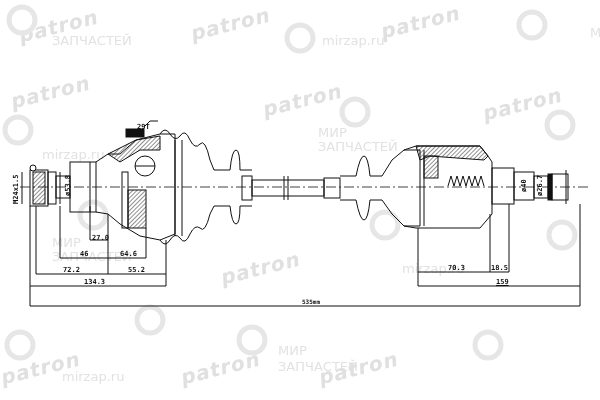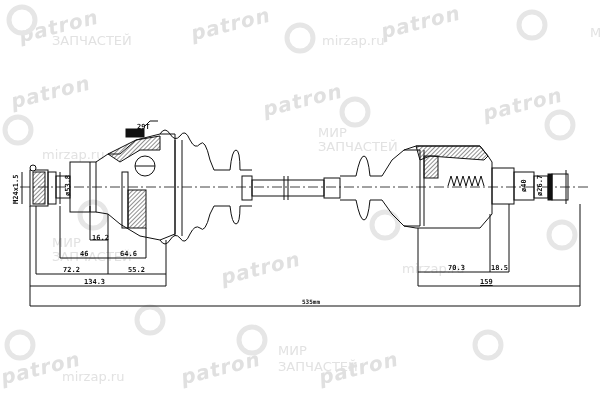--- a/index.html
+++ b/index.html
@@ -145,25 +145,25 @@
       <line x1="490" y1="272" x2="509" y2="272"></line>
       <line x1="418" y1="286" x2="580" y2="286"></line>
 
       <line x1="30" y1="306" x2="580" y2="306" stroke-width="1.2"></line>
     </g>
   </svg>
 
   <div class="dim v" style="left:12px;top:204px;">M24x1.5</div>
   <div class="dim v" style="left:64px;top:196px;">ø53.8</div>
   <div class="dim" style="left:137px;top:123px;">29T</div>
-  <div class="dim" style="left:92px;top:234px;">16.2</div>
+  <div class="dim" style="left:92px;top:234px;">27.0</div>
   <div class="dim" style="left:80px;top:250px;text-align:right;">46</div>
   <div class="dim" style="left:120px;top:250px;">64.6</div>
   <div class="dim" style="left:63px;top:266px;">72.2</div>
   <div class="dim" style="left:128px;top:266px;text-align:right;">55.2</div>
   <div class="dim" style="left:84px;top:278px;">134.3</div>
   <div class="dim" style="left:302px;top:298px;font-size:6px;">535mm</div>
   <div class="dim" style="left:448px;top:264px;">70.3</div>
   <div class="dim" style="left:491px;top:264px;">18.5</div>
-  <div class="dim" style="left:480px;top:278px;text-decoration:underline;">159</div>
+  <div class="dim" style="left:496px;top:278px;text-decoration:underline;">159</div>
   <div class="dim v" style="left:520px;top:192px;">ø40</div>
   <div class="dim v" style="left:536px;top:196px;">ø26.7</div>
 </div>
 
 </body></html>

